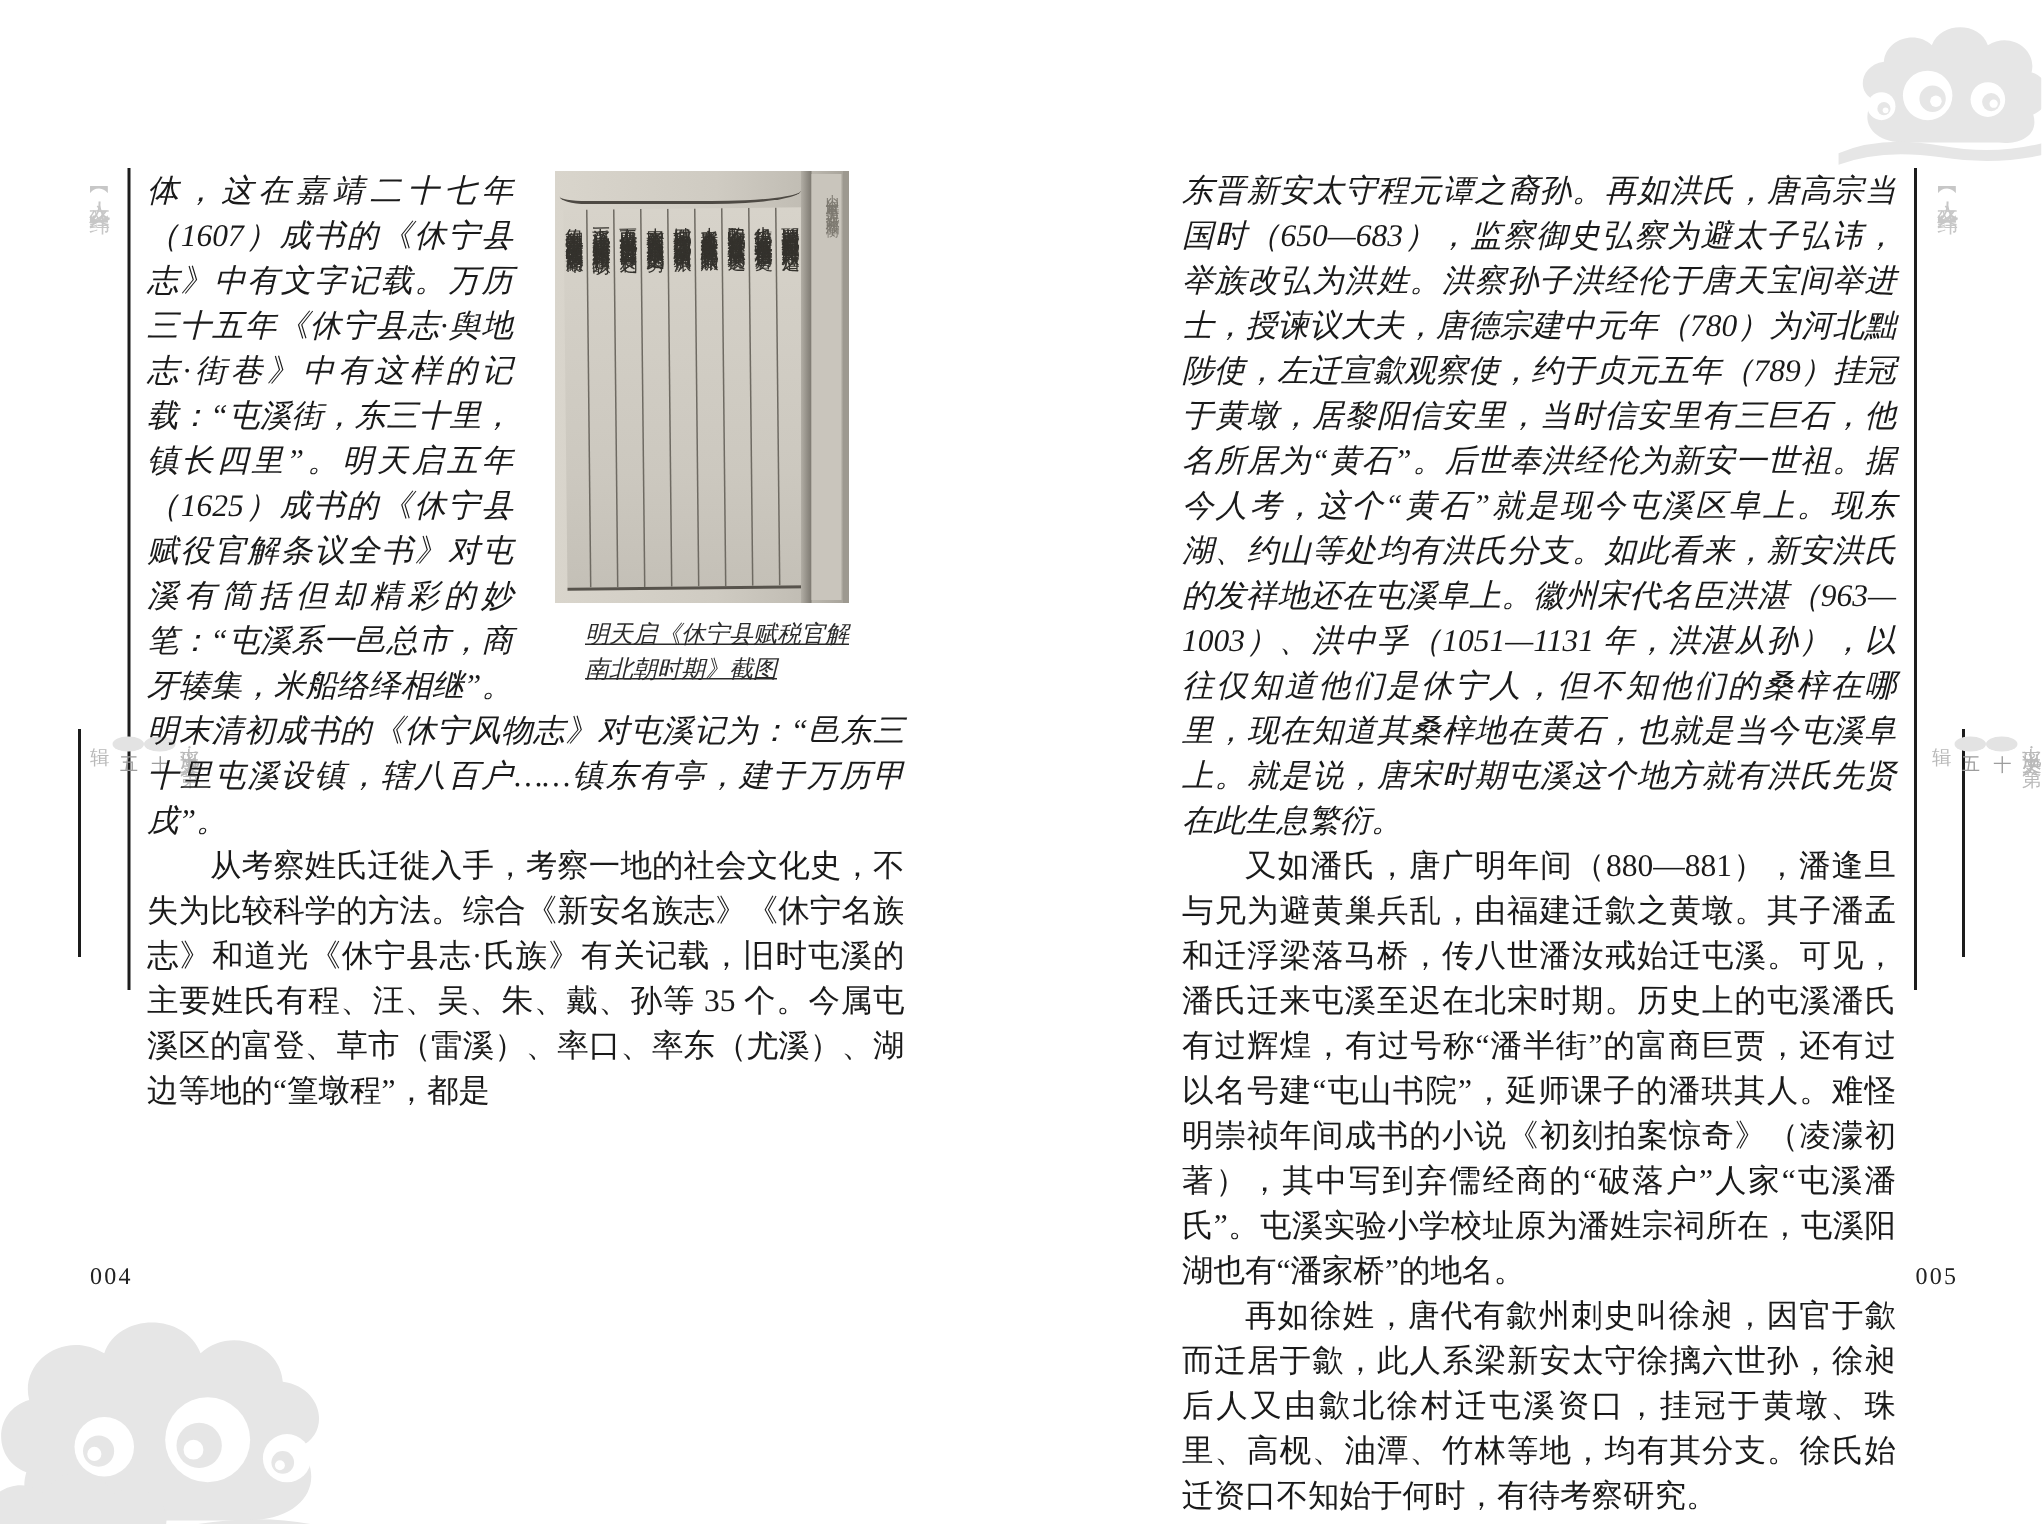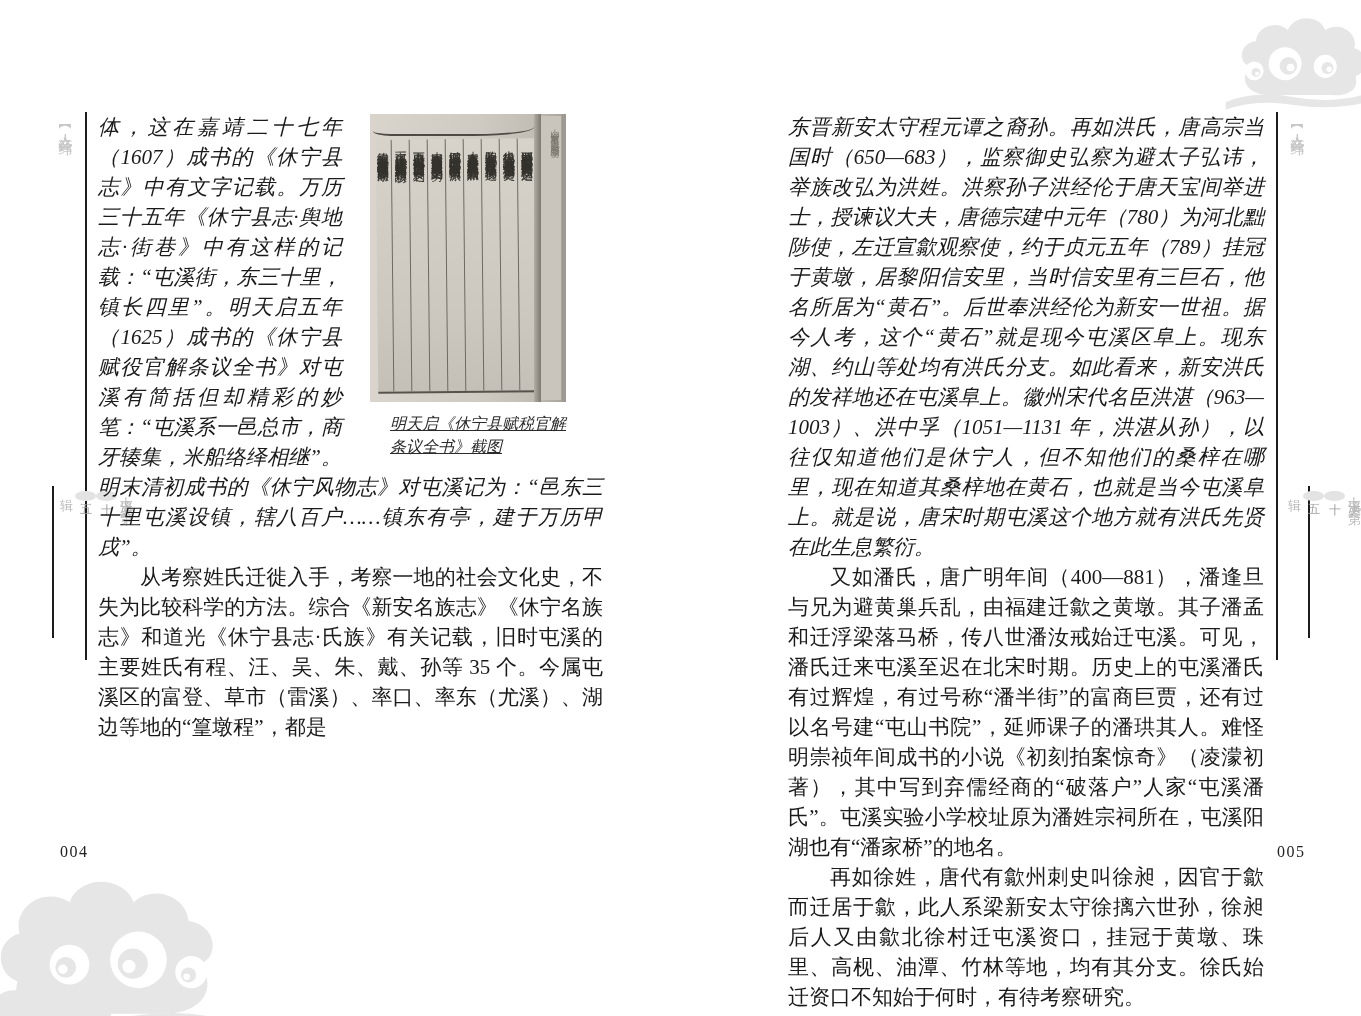--- a/index.html
+++ b/index.html
@@ -137,33 +137,33 @@
             <div class="pcol">而不費以城市米舖米行之多取四民口食之利</div>
             <div class="pcol">屯溪係一邑總市商牙輳集米船絡繹相繼該坊</div>
             <div class="pcol">約里率其富甲衆商者同領官價轉派多商順帶</div>
           </div>
         <div class="spineA"></div>
         <div class="spineB">山谷解車不逋安能村腦衡</div>
         <div class="spineC"></div>
       </div>
       <figcaption class="cap">
         <div>明天启《休宁县赋税官解</div>
-        <div>条议全书》截图</div>
+        <div>南北朝时期》截图</div>
       </figcaption>
     </figure>
     <div>
         <p class="para noindent">体，这在嘉靖二十七年（1607）成书的《休宁县志》中有文字记载。万历三十五年《休宁县志·舆地志·街巷》中有这样的记载：“屯溪街，东三十里，镇长四里”。明天启五年（1625）成书的《休宁县赋役官解条议全书》对屯溪有简括但却精彩的妙笔：“屯溪系一邑总市，商牙辏集，米船络绎相继”。明末清初成书的《休宁风物志》对屯溪记为：“邑东三十里屯溪设镇，辖八百户……镇东有亭，建于万历甲戌”。</p>
         <p class="para">从考察姓氏迁徙入手，考察一地的社会文化史，不失为比较科学的方法。综合《新安名族志》《休宁名族志》和道光《休宁县志·氏族》有关记载，旧时屯溪的主要姓氏有程、汪、吴、朱、戴、孙等 35 个。今属屯溪区的富登、草市（雷溪）、率口、率东（尤溪）、湖边等地的“篁墩程”，都是</p>
       </div>
   </div>
 
   <div id="text-right" class="textcol">
     <div>
         <p class="para noindent">东晋新安太守程元谭之裔孙。再如洪氏，唐高宗当国时（650—683），监察御史弘察为避太子弘讳，举族改弘为洪姓。洪察孙子洪经伦于唐天宝间举进士，授谏议大夫，唐德宗建中元年（780）为河北黜陟使，左迁宣歙观察使，约于贞元五年（789）挂冠于黄墩，居黎阳信安里，当时信安里有三巨石，他名所居为“黄石”。后世奉洪经伦为新安一世祖。据今人考，这个“黄石”就是现今屯溪区阜上。现东湖、约山等处均有洪氏分支。如此看来，新安洪氏的发祥地还在屯溪阜上。徽州宋代名臣洪湛（963—1003）、洪中孚（1051—1131 年，洪湛从孙），以往仅知道他们是休宁人，但不知他们的桑梓在哪里，现在知道其桑梓地在黄石，也就是当今屯溪阜上。就是说，唐宋时期屯溪这个地方就有洪氏先贤在此生息繁衍。</p>
-        <p class="para">又如潘氏，唐广明年间（400—881），潘逢旦与兄为避黄巢兵乱，由福建迁歙之黄墩。其子潘孟和迁浮梁落马桥，传八世潘汝戒始迁屯溪。可见，潘氏迁来屯溪至迟在北宋时期。历史上的屯溪潘氏有过辉煌，有过号称“潘半街”的富商巨贾，还有过以名号建“屯山书院”，延师课子的潘珙其人。难怪明崇祯年间成书的小说《初刻拍案惊奇》（凌濛初著），其中写到弃儒经商的“破落户”人家“屯溪潘氏”。屯溪实验小学校址原为潘姓宗祠所在，屯溪阳湖也有“潘家桥”的地名。</p>
+        <p class="para">又如潘氏，唐广明年间（880—881），潘逢旦与兄为避黄巢兵乱，由福建迁歙之黄墩。其子潘孟和迁浮梁落马桥，传八世潘汝戒始迁屯溪。可见，潘氏迁来屯溪至迟在北宋时期。历史上的屯溪潘氏有过辉煌，有过号称“潘半街”的富商巨贾，还有过以名号建“屯山书院”，延师课子的潘珙其人。难怪明崇祯年间成书的小说《初刻拍案惊奇》（凌濛初著），其中写到弃儒经商的“破落户”人家“屯溪潘氏”。屯溪实验小学校址原为潘姓宗祠所在，屯溪阳湖也有“潘家桥”的地名。</p>
         <p class="para">再如徐姓，唐代有歙州刺史叫徐昶，因官于歙而迁居于歙，此人系梁新安太守徐摛六世孙，徐昶后人又由歙北徐村迁屯溪资口，挂冠于黄墩、珠里、高枧、油潭、竹林等地，均有其分支。徐氏始迁资口不知始于何时，有待考察研究。</p>
         <p class="para">谱牒文献非常珍贵，它可以弥补国史与方志之不足。到目前为止，笔者所见最早记载开发建设屯溪的是元明时期的</p>
       </div>
   </div>
 
   <div class="pagenum pn-left">004</div>
   <div class="pagenum pn-right">005</div>
 
 </div>
 

